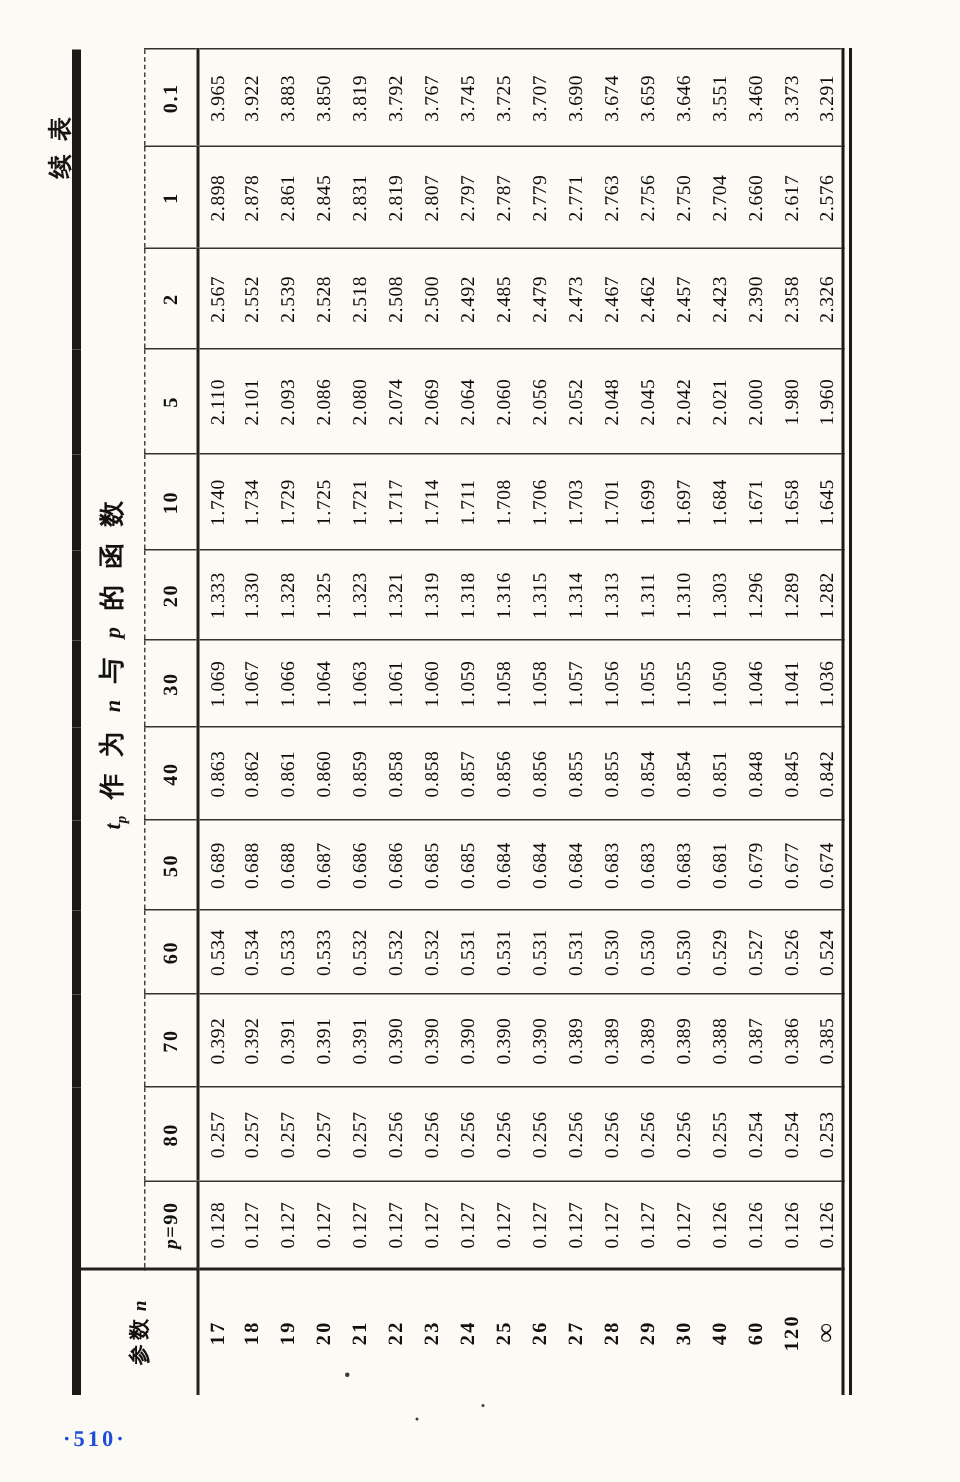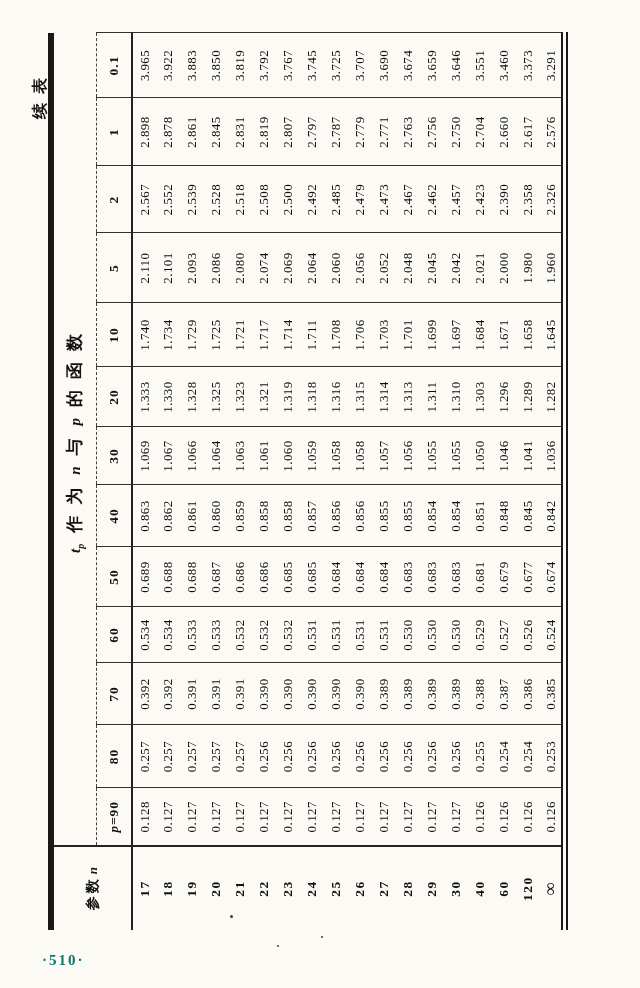--- a/index.html
+++ b/index.html
@@ -35,21 +35,21 @@
        letter-spacing:1px;white-space:nowrap;}
   .lbl:last-child{border-right:1.4px solid #35322e;}
   .lbl .var{font-size:13px;}
   td.val{border-left:1.2px solid #35322e;text-align:center;vertical-align:middle;
          font-size:13px;letter-spacing:0.4px;white-space:nowrap;color:#0e0d0c;}
   td.val:last-child{border-right:1.4px solid #35322e;}
   th.nlbl{border-right:2px solid #242220;text-align:center;vertical-align:middle;
           font-weight:bold;font-size:13.5px;letter-spacing:1.5px;}
   th.nlbl.inf{font-size:18px;letter-spacing:0;}
   .pagenum{position:absolute;left:42px;top:952px;font-weight:bold;font-size:15px;
-           letter-spacing:2px;color:#0f766e;}
+           letter-spacing:2px;color:#1d4ed8;}
   .speck{position:absolute;background:#3c3a36;border-radius:50%;}
   i.var{font-style:italic;}
 </style>
 </head>
 <body>
 
 <div class="page">
 
   <div class="rot-xu">
     <div class="land-xu">续表</div>

